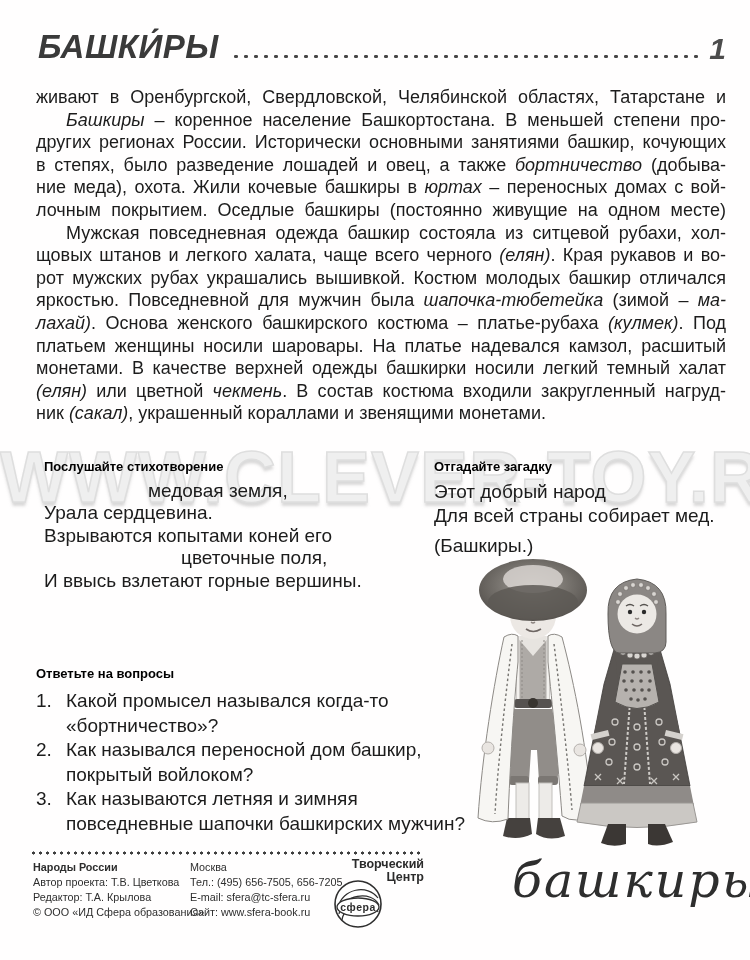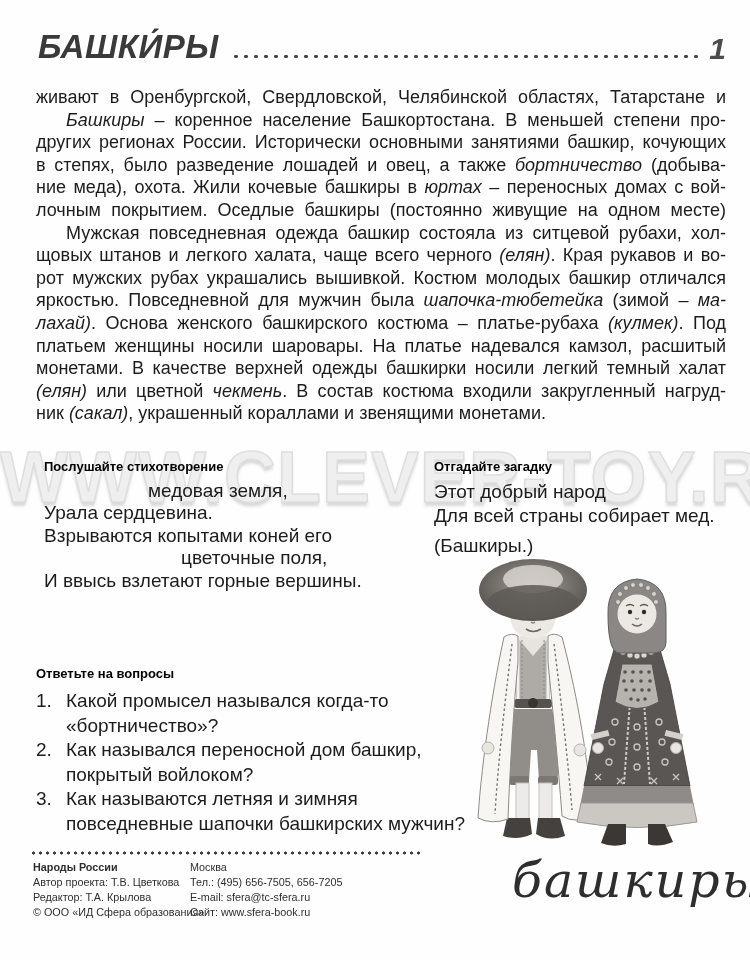--- a/index.html
+++ b/index.html
@@ -313,16 +313,32 @@
         <div>© ООО «ИД Сфера образования»</div>
       </div>
     <div class="fcol fcol2">
         <div>Москва</div>
         <div>Тел.: (495) 656-7505, 656-7205</div>
         <div>E-mail: sfera@tc-sfera.ru</div>
         <div>Сайт: www.sfera-book.ru</div>
       </div>
   </div>
 
+  <div class="layer logo">
+    <div class="logo-name">
+      <div>Творческий</div>
+      <div>Центр</div>
+    </div>
+    <div class="logo-badge">
+      <svg width="52" height="52" viewBox="0 0 52 52">
+        <circle cx="26" cy="26" r="23" fill="#ffffff" stroke="#2e2e2e" stroke-width="1.6"></circle>
+        <path d="M6,30 C10,10 36,6 46,20" fill="none" stroke="#2e2e2e" stroke-width="1.2"></path>
+        <path d="M7,36 C10,16 40,12 47,27" fill="none" stroke="#2e2e2e" stroke-width="1.2"></path>
+        <path d="M10,42 C12,24 42,20 46,34" fill="none" stroke="#2e2e2e" stroke-width="1.2"></path>
+        <ellipse cx="26" cy="29" rx="21" ry="9" fill="#ffffff" stroke="#2e2e2e" stroke-width="1.3"></ellipse>
+        <text x="26" y="33" text-anchor="middle" font-family="Liberation Sans, sans-serif" font-size="10.5" font-weight="bold" letter-spacing="0.5" fill="#2e2e2e">сфера</text>
+      </svg>
+    </div>
+  </div>
 
   <div class="layer handwriting">башкиры</div>
 
 </div>
 
 </body></html>

